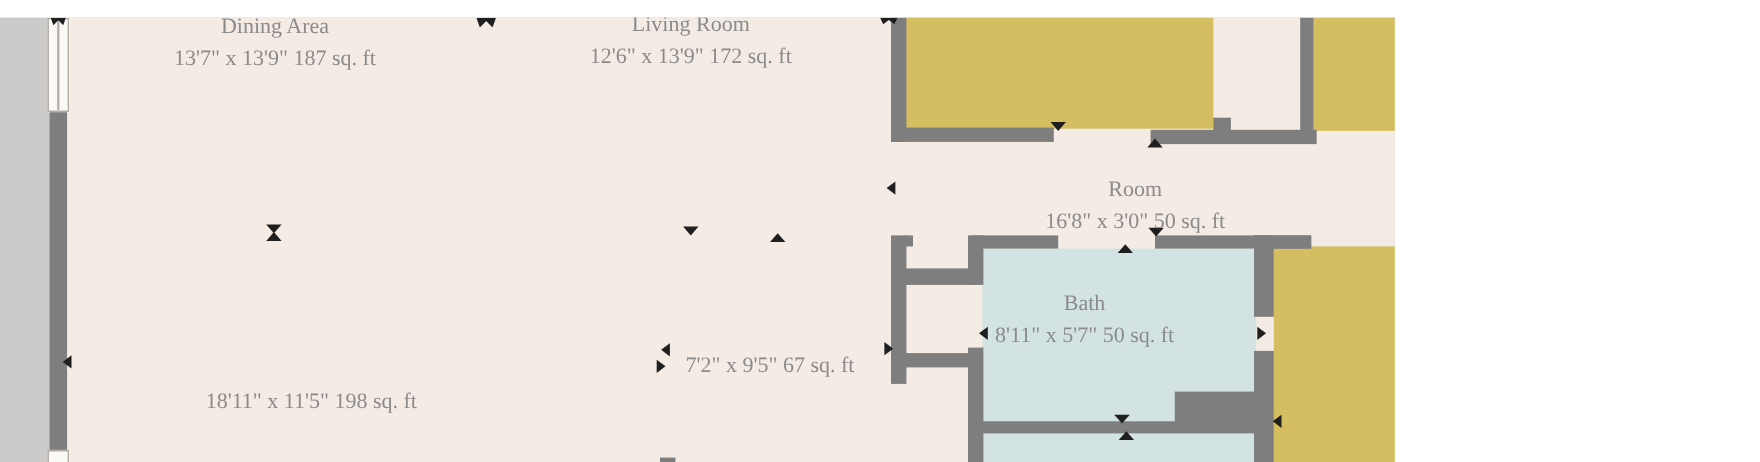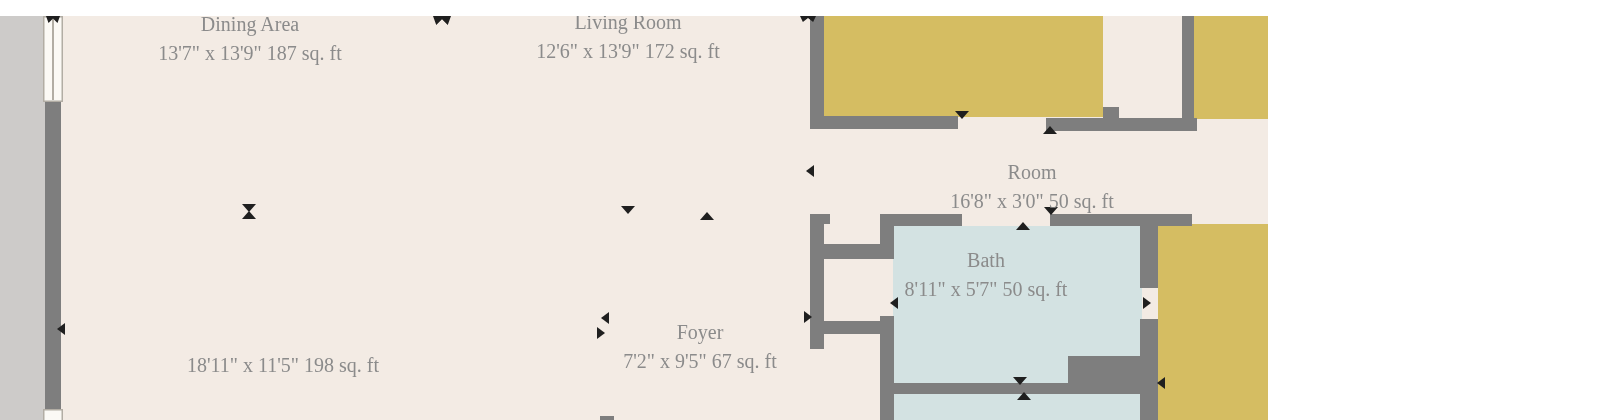--- a/index.html
+++ b/index.html
@@ -133,25 +133,24 @@
     <div>13'7" x 13'9" 187 sq. ft</div>
   </div>
   <div class="room-label" style="left:628px;top:-8px;">
     <div>Living Room</div>
     <div>12'6" x 13'9" 172 sq. ft</div>
   </div>
   <div class="room-label" style="left:1032px;top:142px;">
     <div>Room</div>
     <div>16'8" x 3'0" 50 sq. ft</div>
   </div>
-  <div class="room-label" style="left:986px;top:230px;">
+  <div class="room-label" style="left:986px;top:246px;">
     <div>Bath</div>
     <div>8'11" x 5'7" 50 sq. ft</div>
   </div>
   <div class="room-label" style="left:700px;top:302px;">
-    <div>Foyer</div>
     <div>7'2" x 9'5" 67 sq. ft</div>
   </div>
   <div class="room-label" style="left:283px;top:335px;">
     <div>18'11" x 11'5" 198 sq. ft</div>
   </div>
 
 </div>
 
 </body></html>

